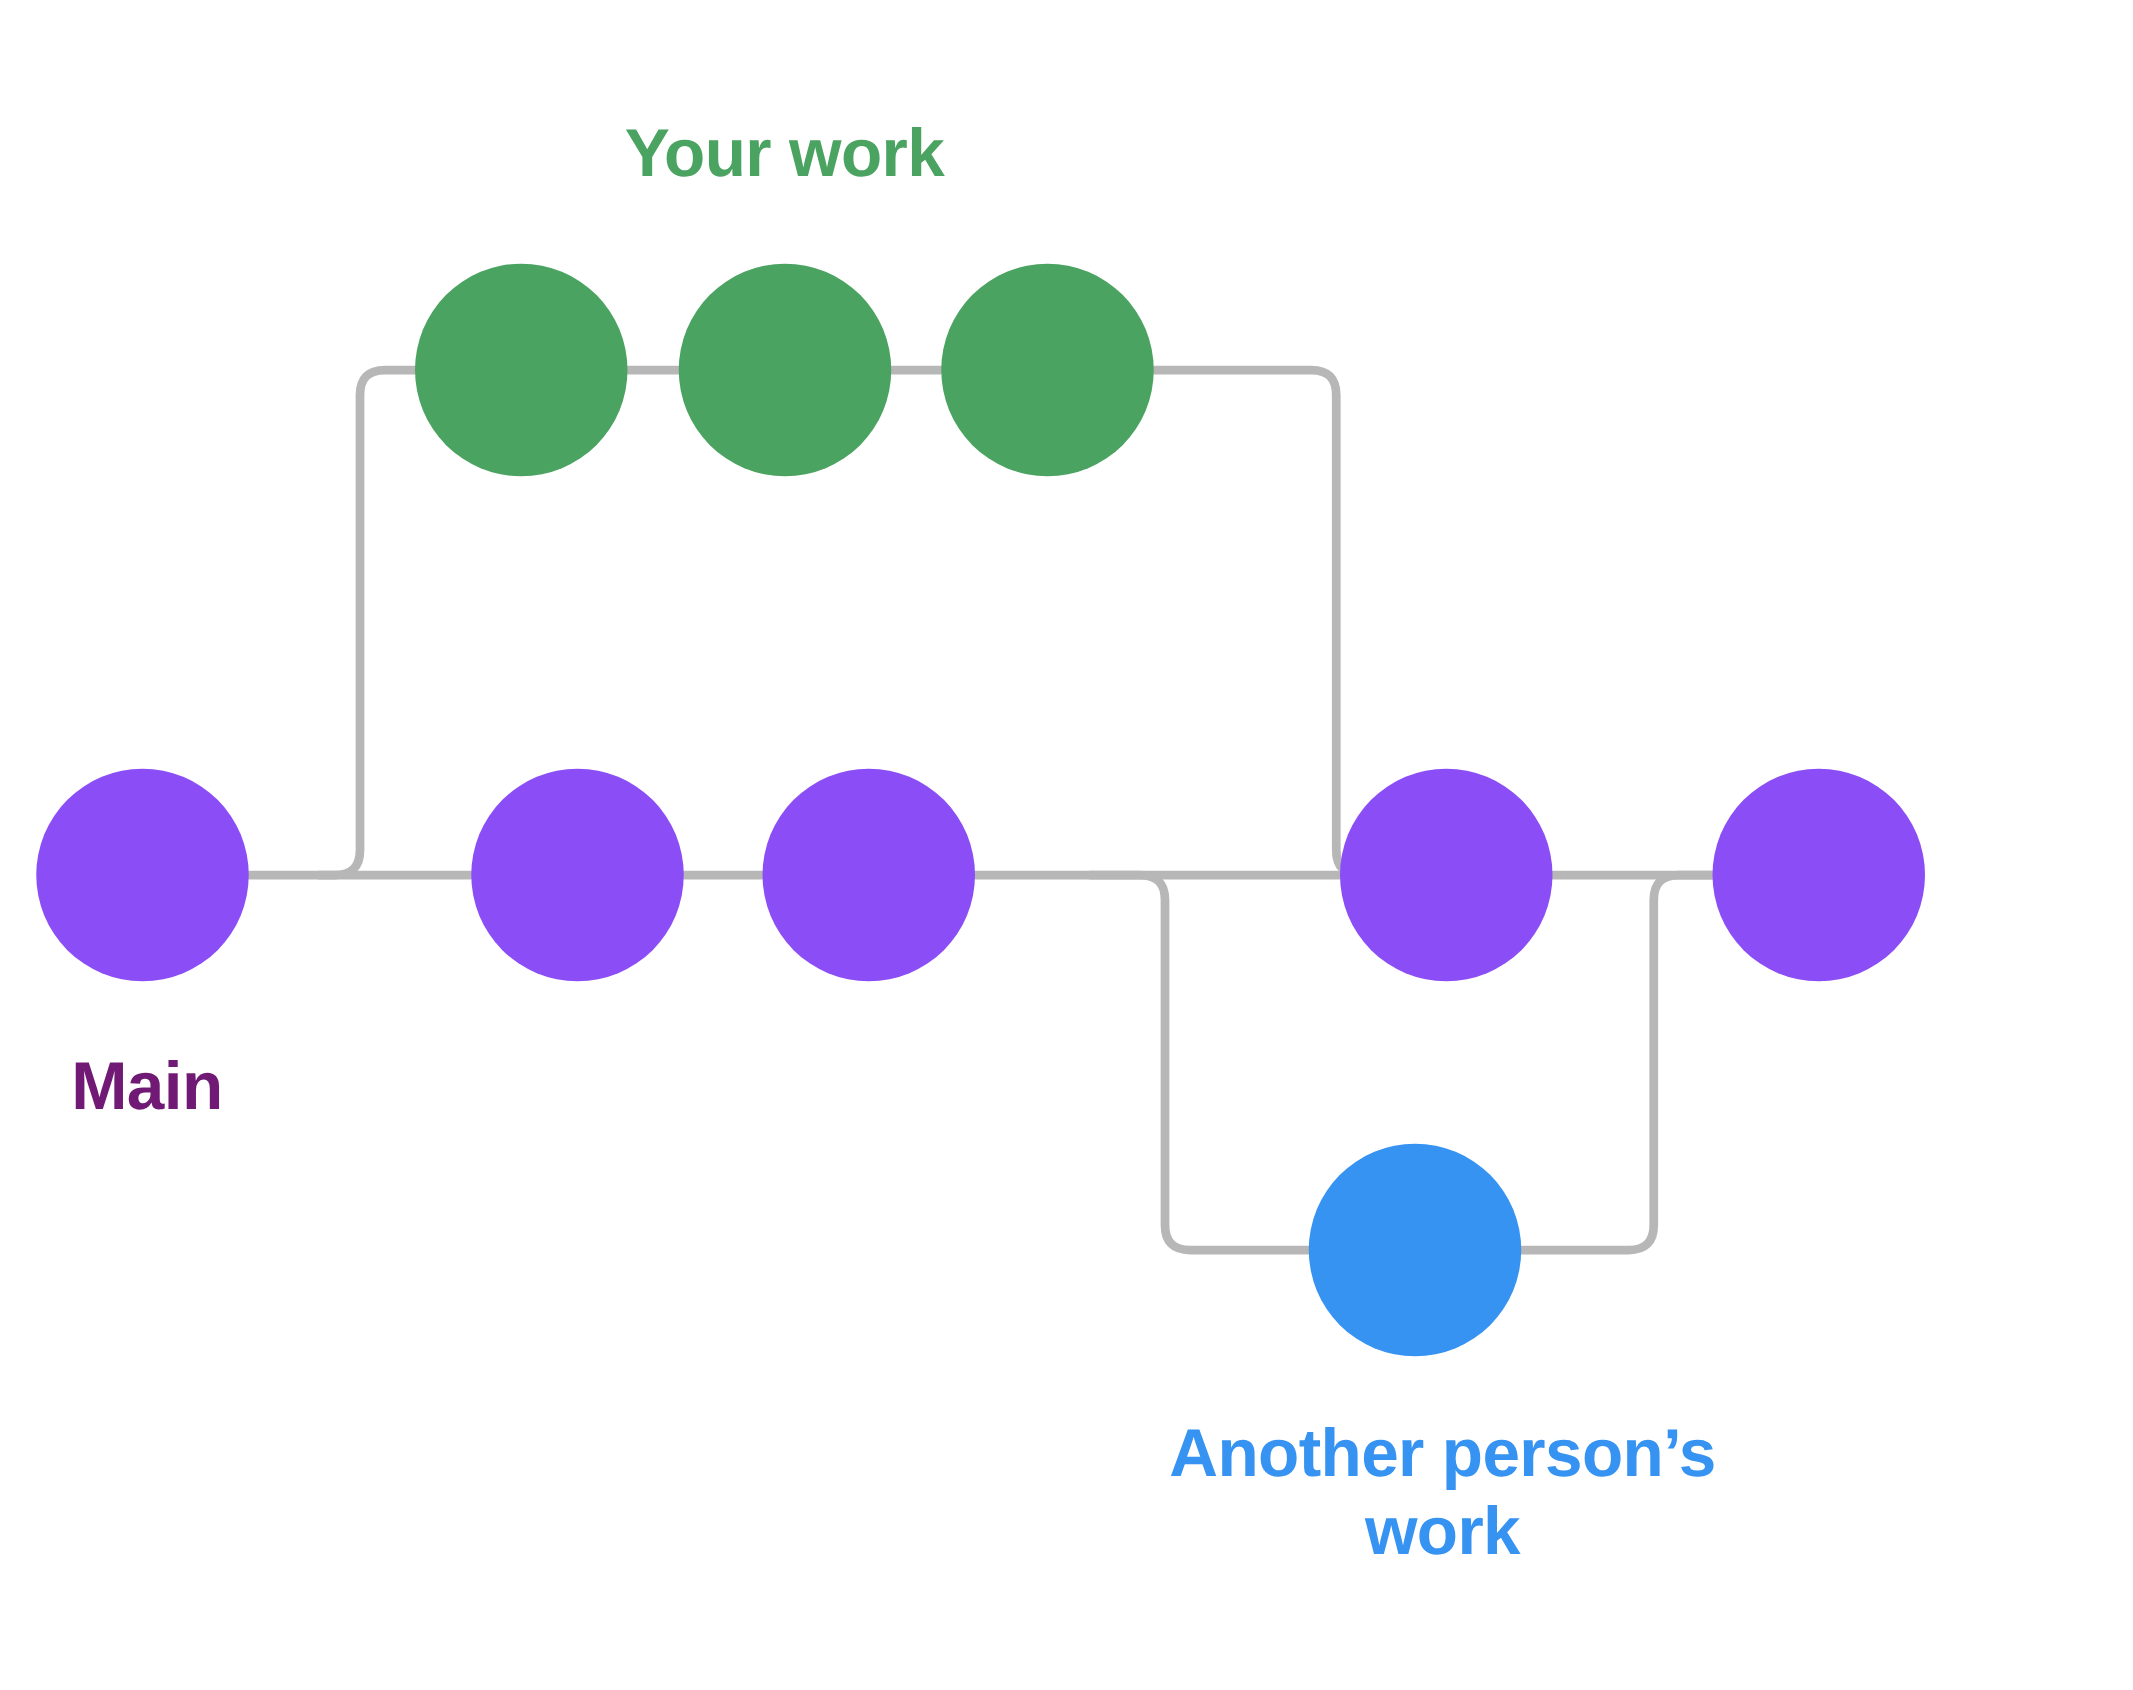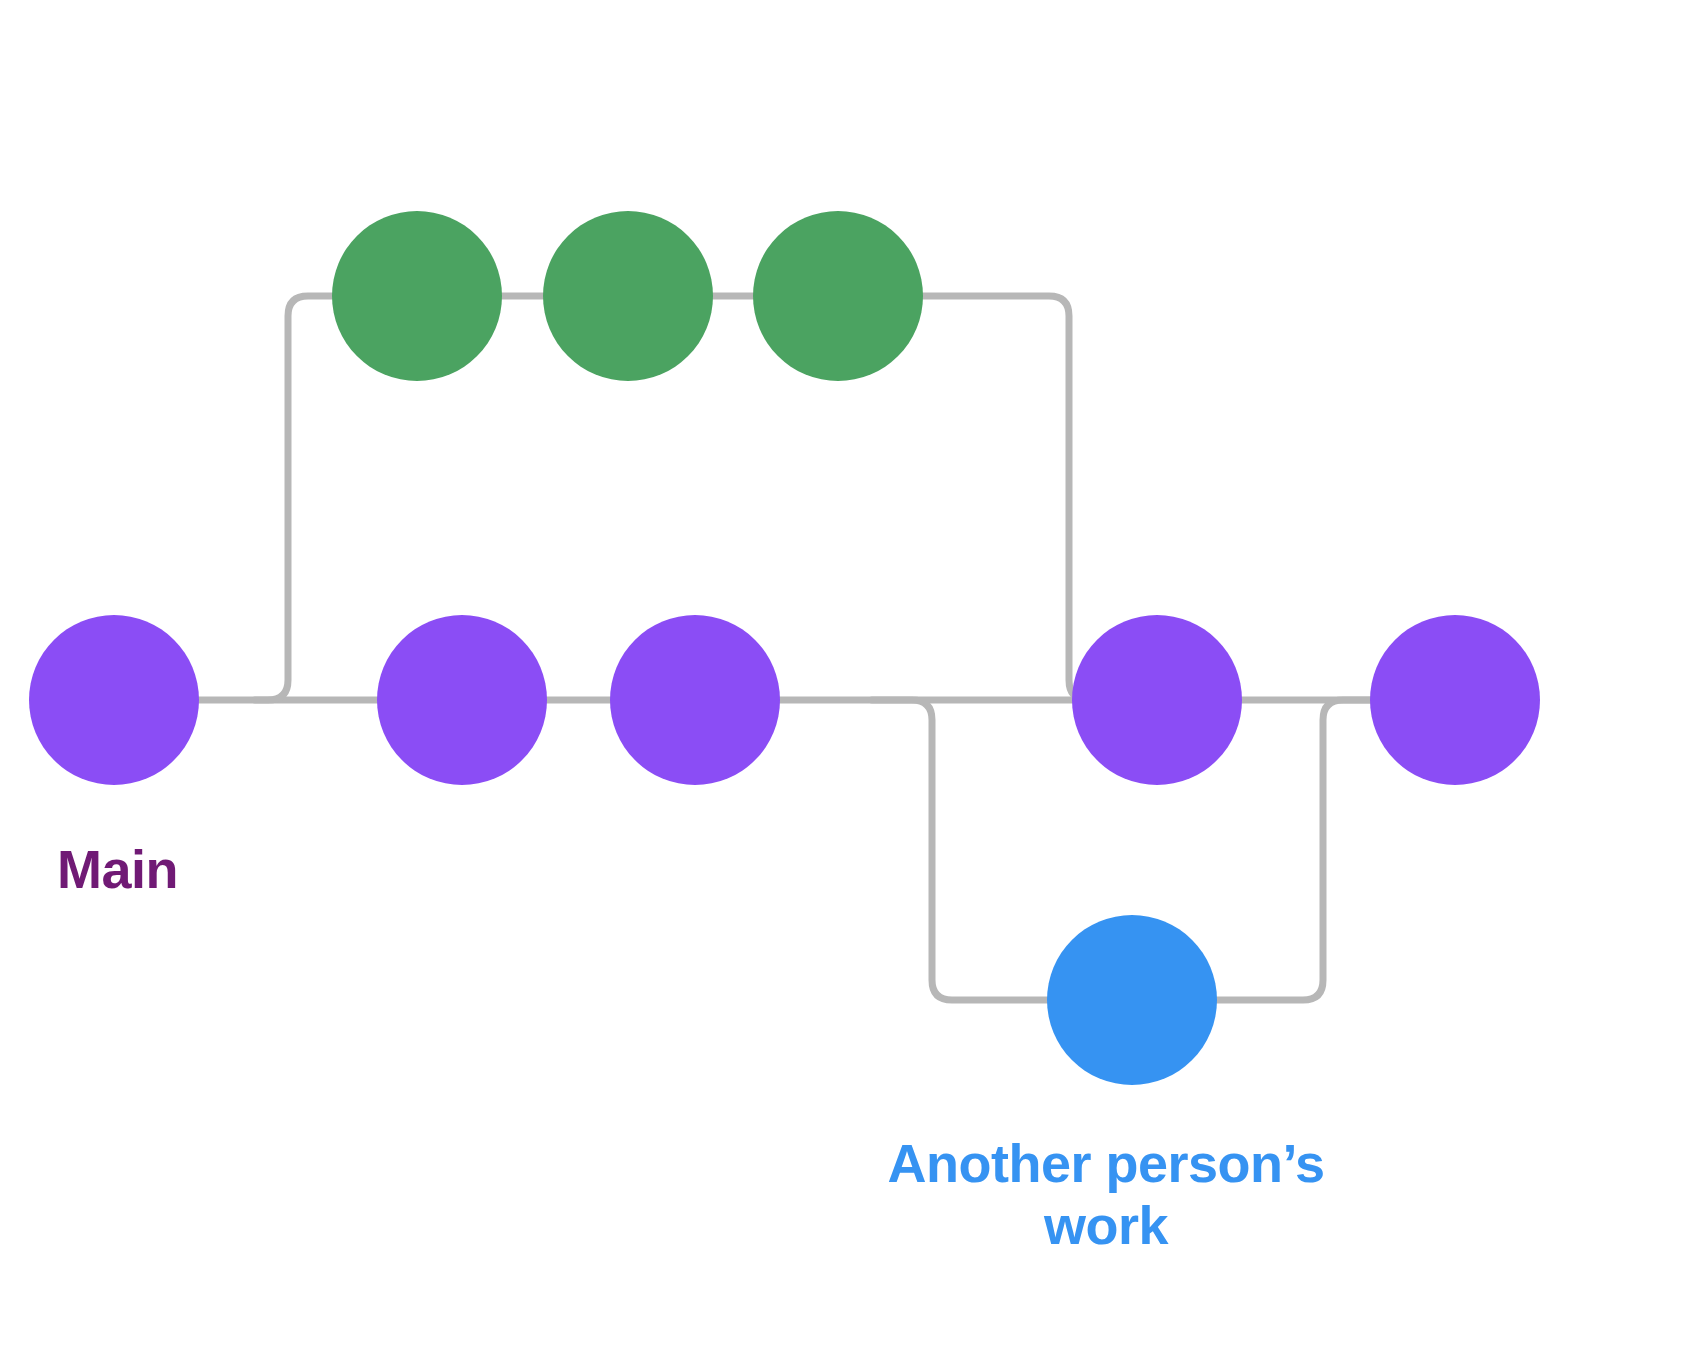--- a/index.html
+++ b/index.html
@@ -38,21 +38,21 @@
     width: 1255px;
     text-align: center;
     font-size: 54px;
   }
   #label-main {
     left: 57px;
     top: 838px;
     font-size: 54px;
   }
   #label-another {
-    left: 736px;
+    left: 784px;
     top: 1132px;
     width: 740px;
     text-align: center;
     font-size: 54px;
   }
 </style>
 </head>
 <body>
 
 <div id="canvas">
@@ -85,19 +85,20 @@
       <circle cx="1455" cy="700" r="85" fill="#8B4DF5"></circle>
 
       <circle cx="417" cy="296" r="85" fill="#4BA361"></circle>
       <circle cx="628" cy="296" r="85" fill="#4BA361"></circle>
       <circle cx="838" cy="296" r="85" fill="#4BA361"></circle>
 
       <circle cx="1132" cy="1000" r="85" fill="#3693F2"></circle>
     </g>
   </svg>
 
+  <div class="label" id="label-your-work" style="color:#4BA361;">Your work</div>
 
   <div class="label" id="label-main" style="color:#701a75;">Main</div>
 
   <div class="label" id="label-another" style="color:#3693F2;">Another person’s
 work</div>
 
 </div>
 
 </body></html>

